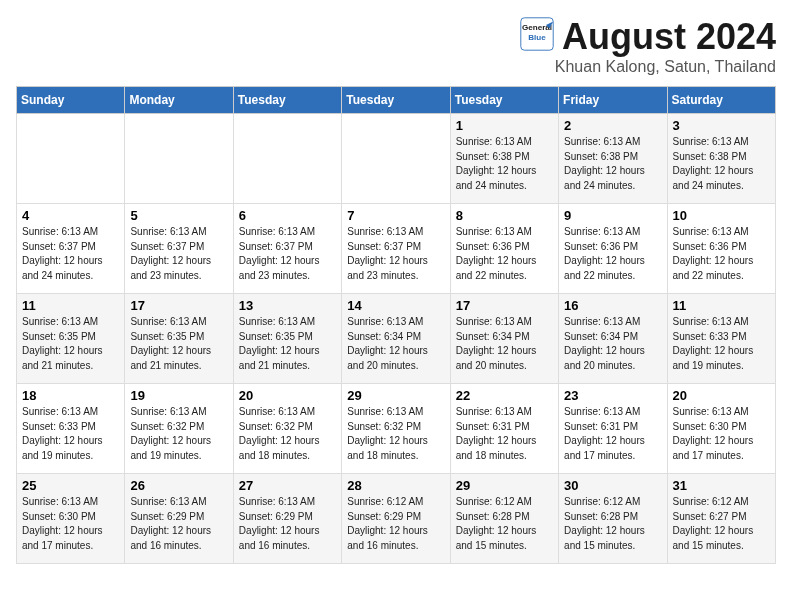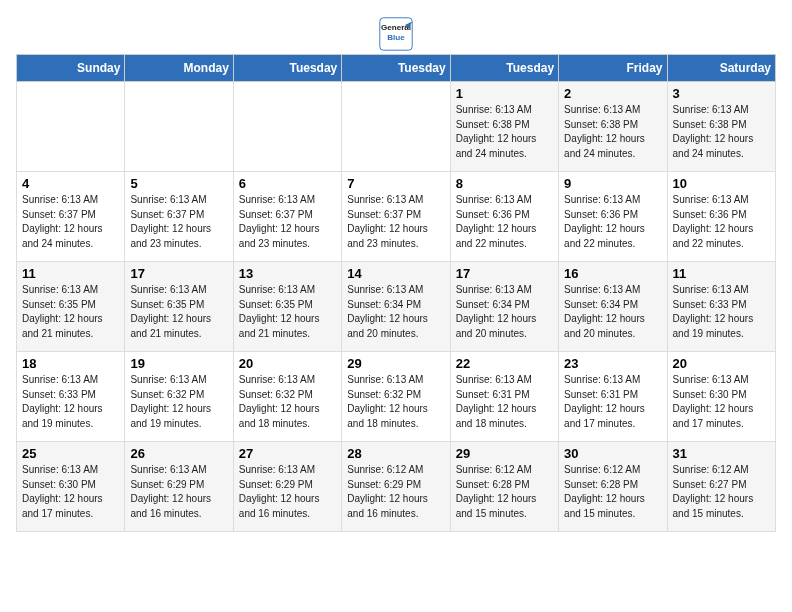--- a/index.html
+++ b/index.html
@@ -5,23 +5,23 @@
     * { box-sizing: border-box; margin: 0; padding: 0; }
     body {
       font-family: Arial, sans-serif;
       background: #fff;
       width: 792px;
       min-height: 612px;
       padding: 16px;
     }
     .header {
       display: flex;
-      justify-content: center;
+      justify-content: flex-end;
       align-items: flex-start;
-      margin-bottom: 2px;
+      margin-bottom: 10px;
     }
     .logo {
       display: flex;
       align-items: center;
       gap: 4px;
     }
     .logo-icon {
       width: 36px;
       height: 36px;
     }
@@ -41,21 +41,21 @@
       width: 100%;
       border-collapse: collapse;
       font-size: 10.5px;
     }
     thead tr {
       background-color: #2f6fba;
       color: #fff;
     }
     thead th {
       padding: 6px 4px;
-      text-align: right;
+      text-align: left;
       font-weight: bold;
       font-size: 12px;
       border: 1px solid #ccc;
     }
     tbody tr {
       background: #fff;
     }
     tbody tr:nth-child(odd) {
       background: #f5f5f5;
     }
@@ -87,20 +87,22 @@
 <div class="header">
   <div class="logo">
     <svg class="logo-icon" viewBox="0 0 40 40">
       <rect x="2" y="2" width="36" height="36" rx="4" fill="#fff" stroke="#2f6fba" stroke-width="1"></rect>
       <text x="20" y="16" text-anchor="middle" font-size="9" font-weight="bold" fill="#1a1a1a">General</text>
       <text x="20" y="27" text-anchor="middle" font-size="9" font-weight="bold" fill="#2f6fba">Blue</text>
       <polygon points="30,10 38,6 34,14" fill="#2f6fba"></polygon>
     </svg>
   </div>
   <div class="title-block">
+    <div class="main-title">August 2024</div>
+    <div class="subtitle">Khuan Kalong, Satun, Thailand</div>
   </div>
 </div>
 
 <table>
   <thead>
     <tr>
     <th>Sunday</th>
         <th>Monday</th>
         <th>Tuesday</th>
         <th>Tuesday</th>

